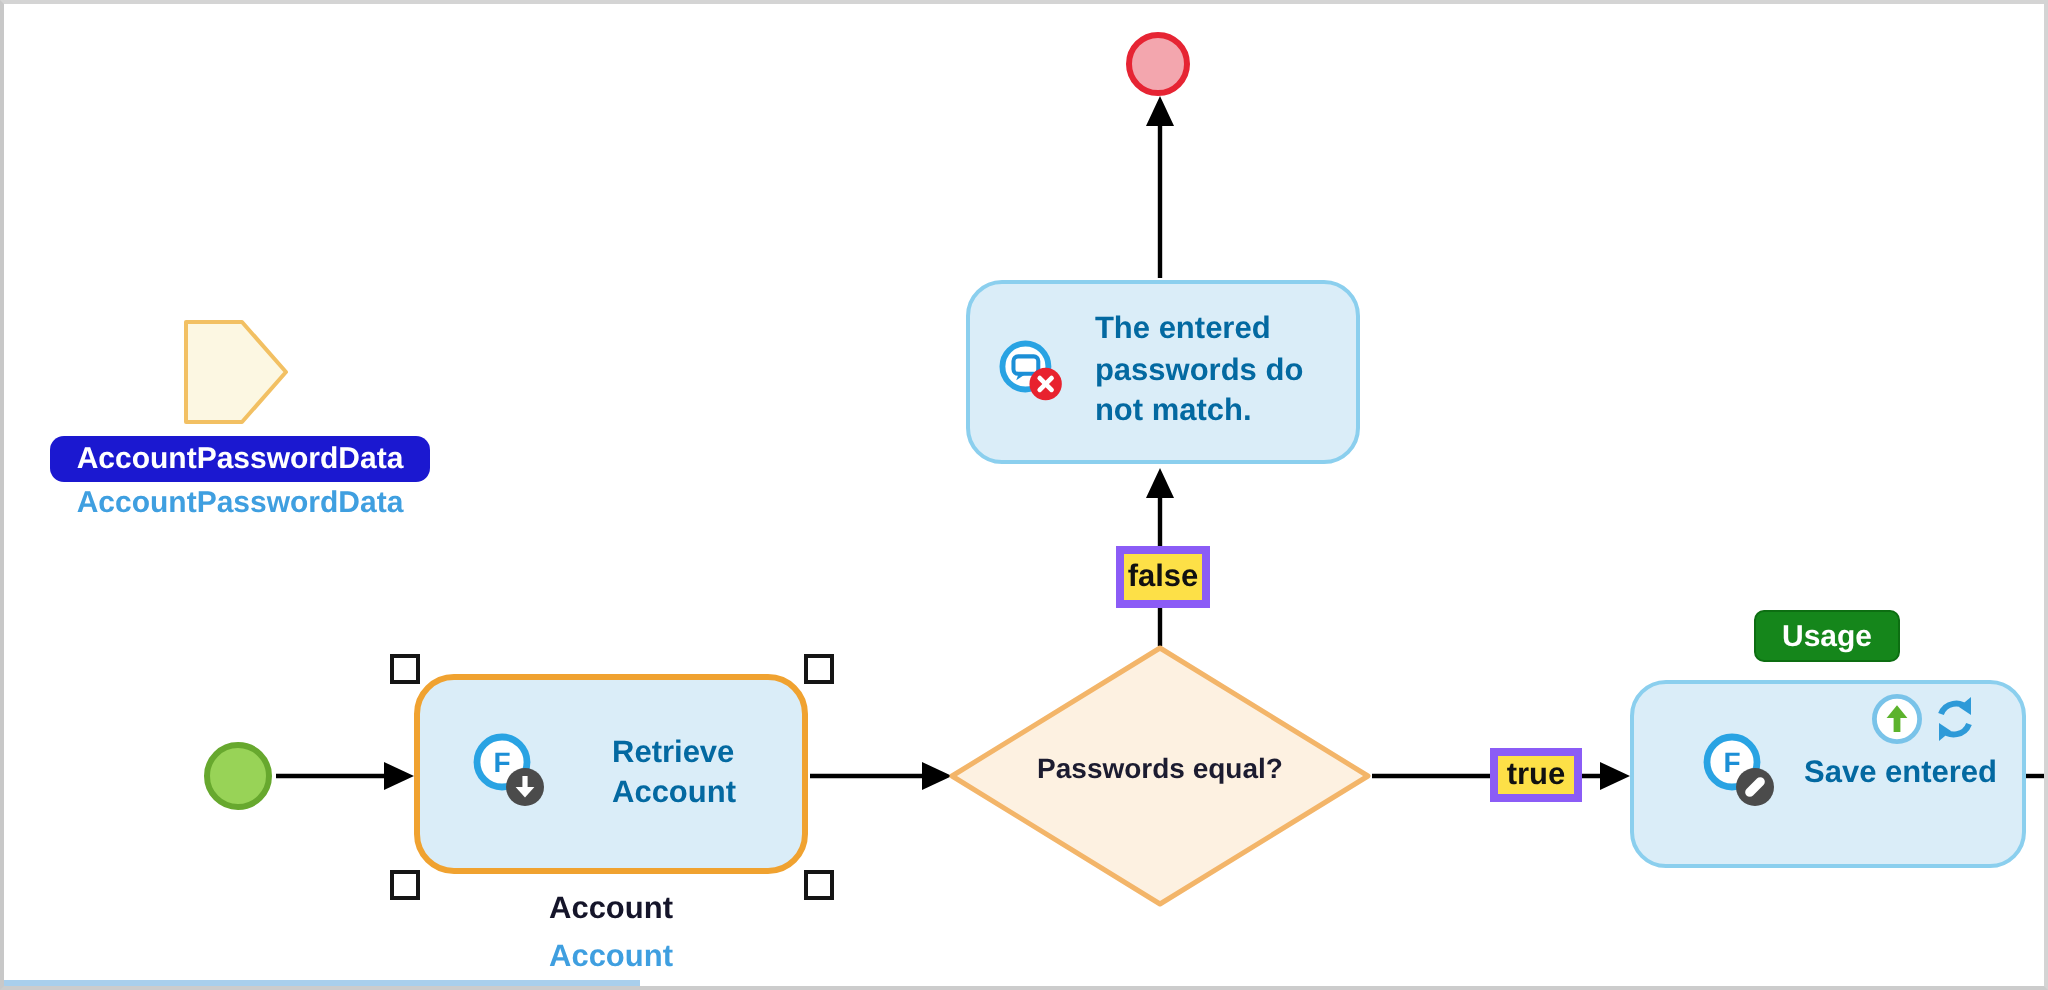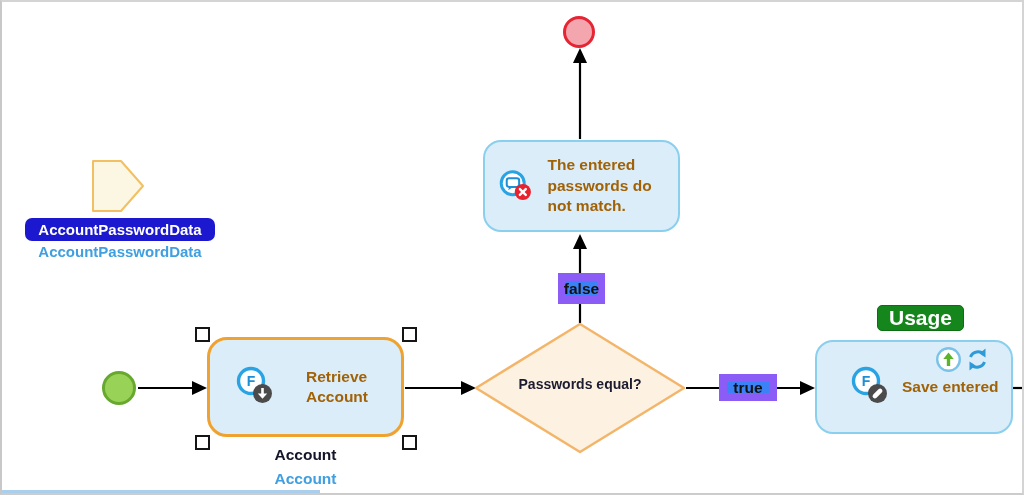--- a/index.html
+++ b/index.html
@@ -41,52 +41,52 @@
     left:205px; top:335px; width:197px; height:100px;
     border:3px solid #f0a230; border-radius:20px; padding-left:24px;
   }
   .task-message {
     left:481px; top:138px; width:197px; height:92px; padding-left:13px;
   }
   .task-save {
     left:813px; top:338px; width:198px; height:94px; padding-left:32px;
   }
   .task-text {
-    margin-left:9px; font-size:15.5px; font-weight:600; line-height:1.3; color:#a16207;
+    margin-left:9px; font-size:15.5px; font-weight:600; line-height:1.3; color:#0369a1;
   }
   .task-retrieve .task-text { width:95px;margin-left:28px; }
   .task-message .task-text { width:142px; line-height:1.35; }
   .task-save .task-text { white-space:nowrap; }
 
   
   .handle {
     position:absolute; width:15px; height:15px;
     background:#fff; border:2.5px solid #151515;
   }
 
   
   .gateway-label {
     left:486px; top:374px; width:184px; text-align:center;
     font-size:14px; font-weight:600; color:#1c1c30;
   }
 
   
   .flow-label {
     display:flex; align-items:center; justify-content:center;
-    background:#3b82f6; border:8px solid #8b5cf6; font-size:15.5px; font-weight:600; color:#111;
+    background:#fde047; border:4px solid #8b5cf6; font-size:15.5px; font-weight:600; color:#111;
   }
   .flow-false { left:556px; top:271px; width:47px; height:31px; }
-  .flow-true  { left:717px; top:372px; width:58px; height:27px; }
+  .flow-true  { left:743px; top:372px; width:46px; height:27px; }
 
   
   .usage-badge {
-    left:875px; top:303px; width:87px; height:26px;
+    left:875px; top:303px; width:73px; height:26px;
     display:flex; align-items:center; justify-content:center;
     background:#15861b; border:1px solid #0d6e12; border-radius:5px;
-    color:#fff; font-size:21px; font-weight:700;
+    color:#fff; font-size:15px; font-weight:700;
   }
 
   
   .data-name-selected {
     left:23px; top:216px; width:190px; height:23px;
     display:flex; align-items:center; justify-content:center;
     background:#1b18d0; border-radius:7px;
     color:#fff; font-size:15px; font-weight:600;
   }
   .data-name-secondary {

